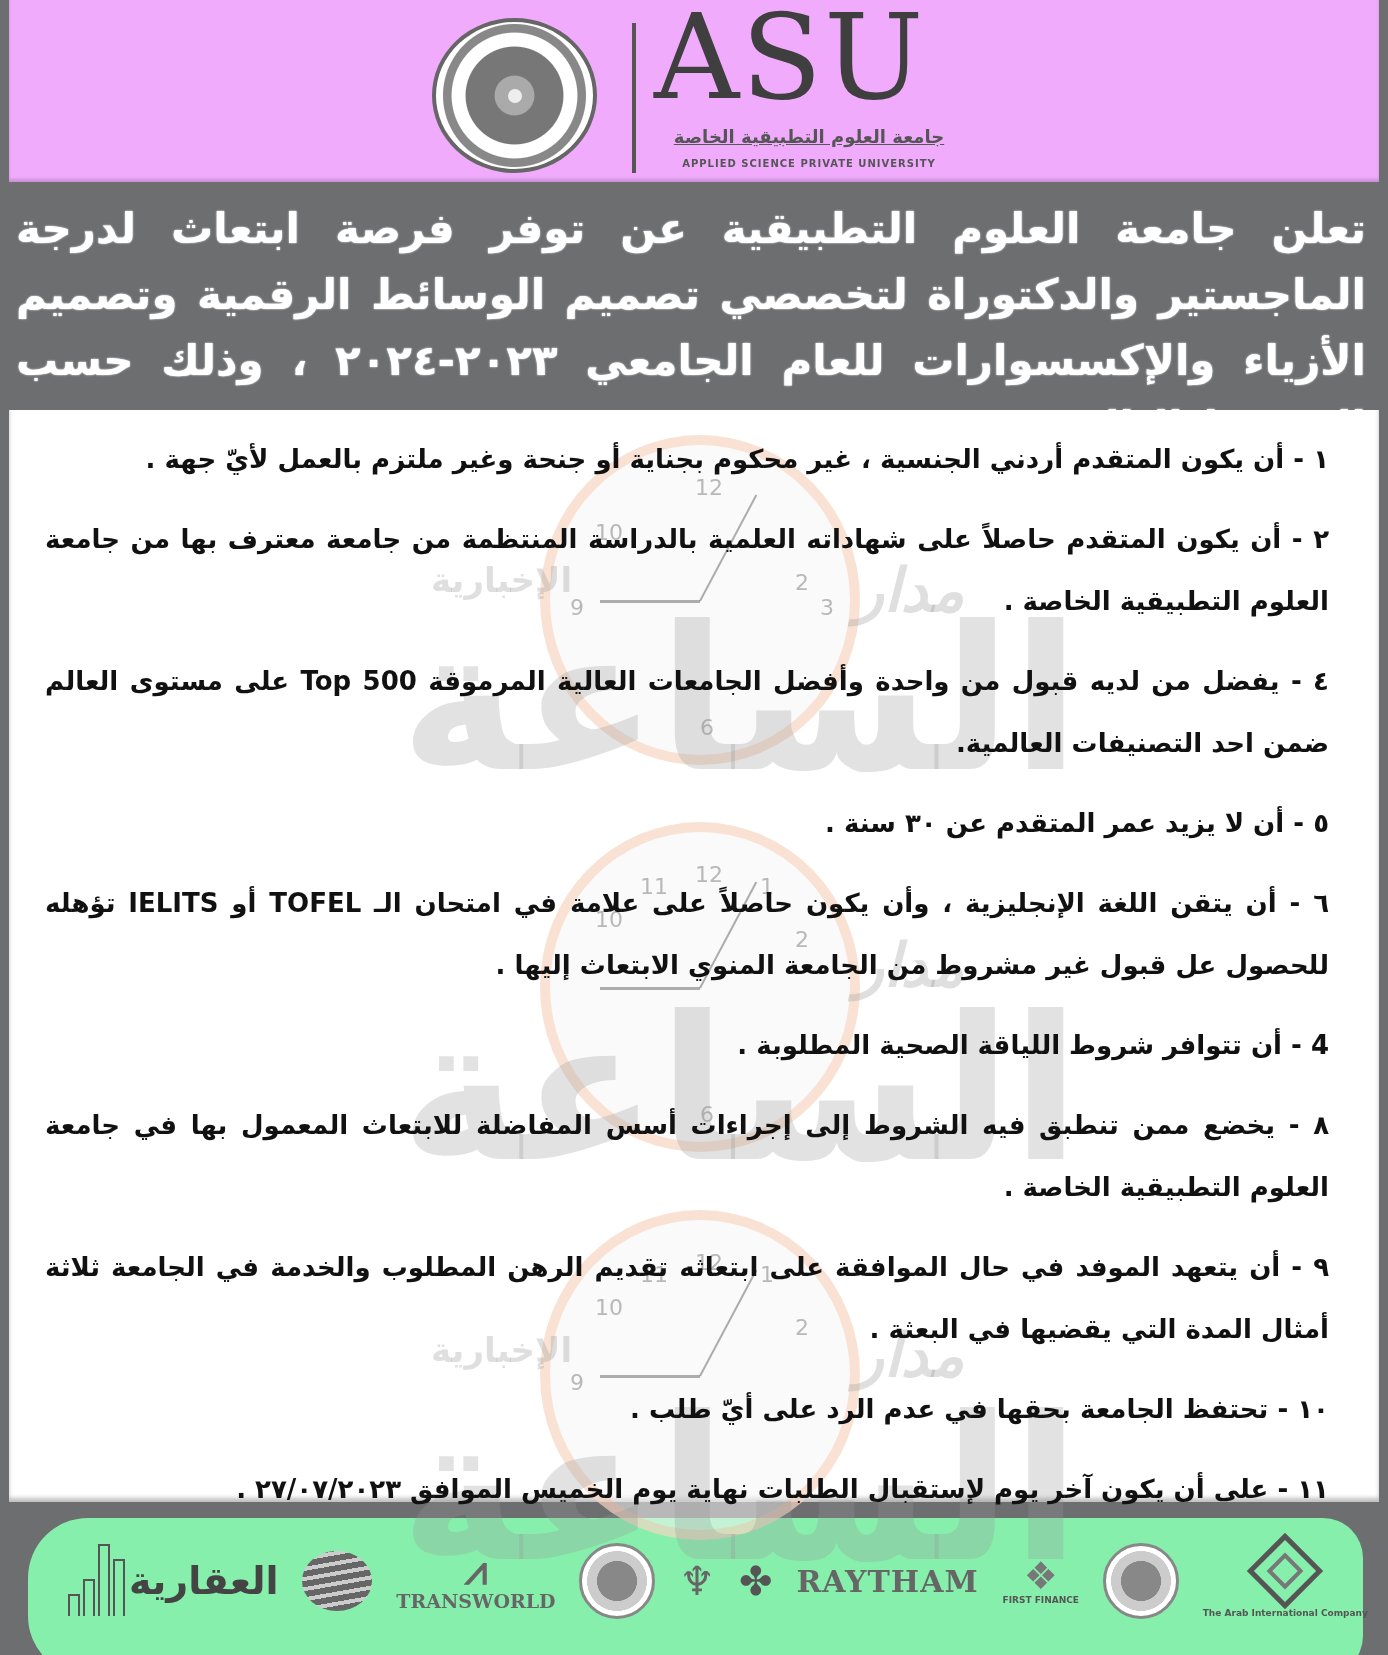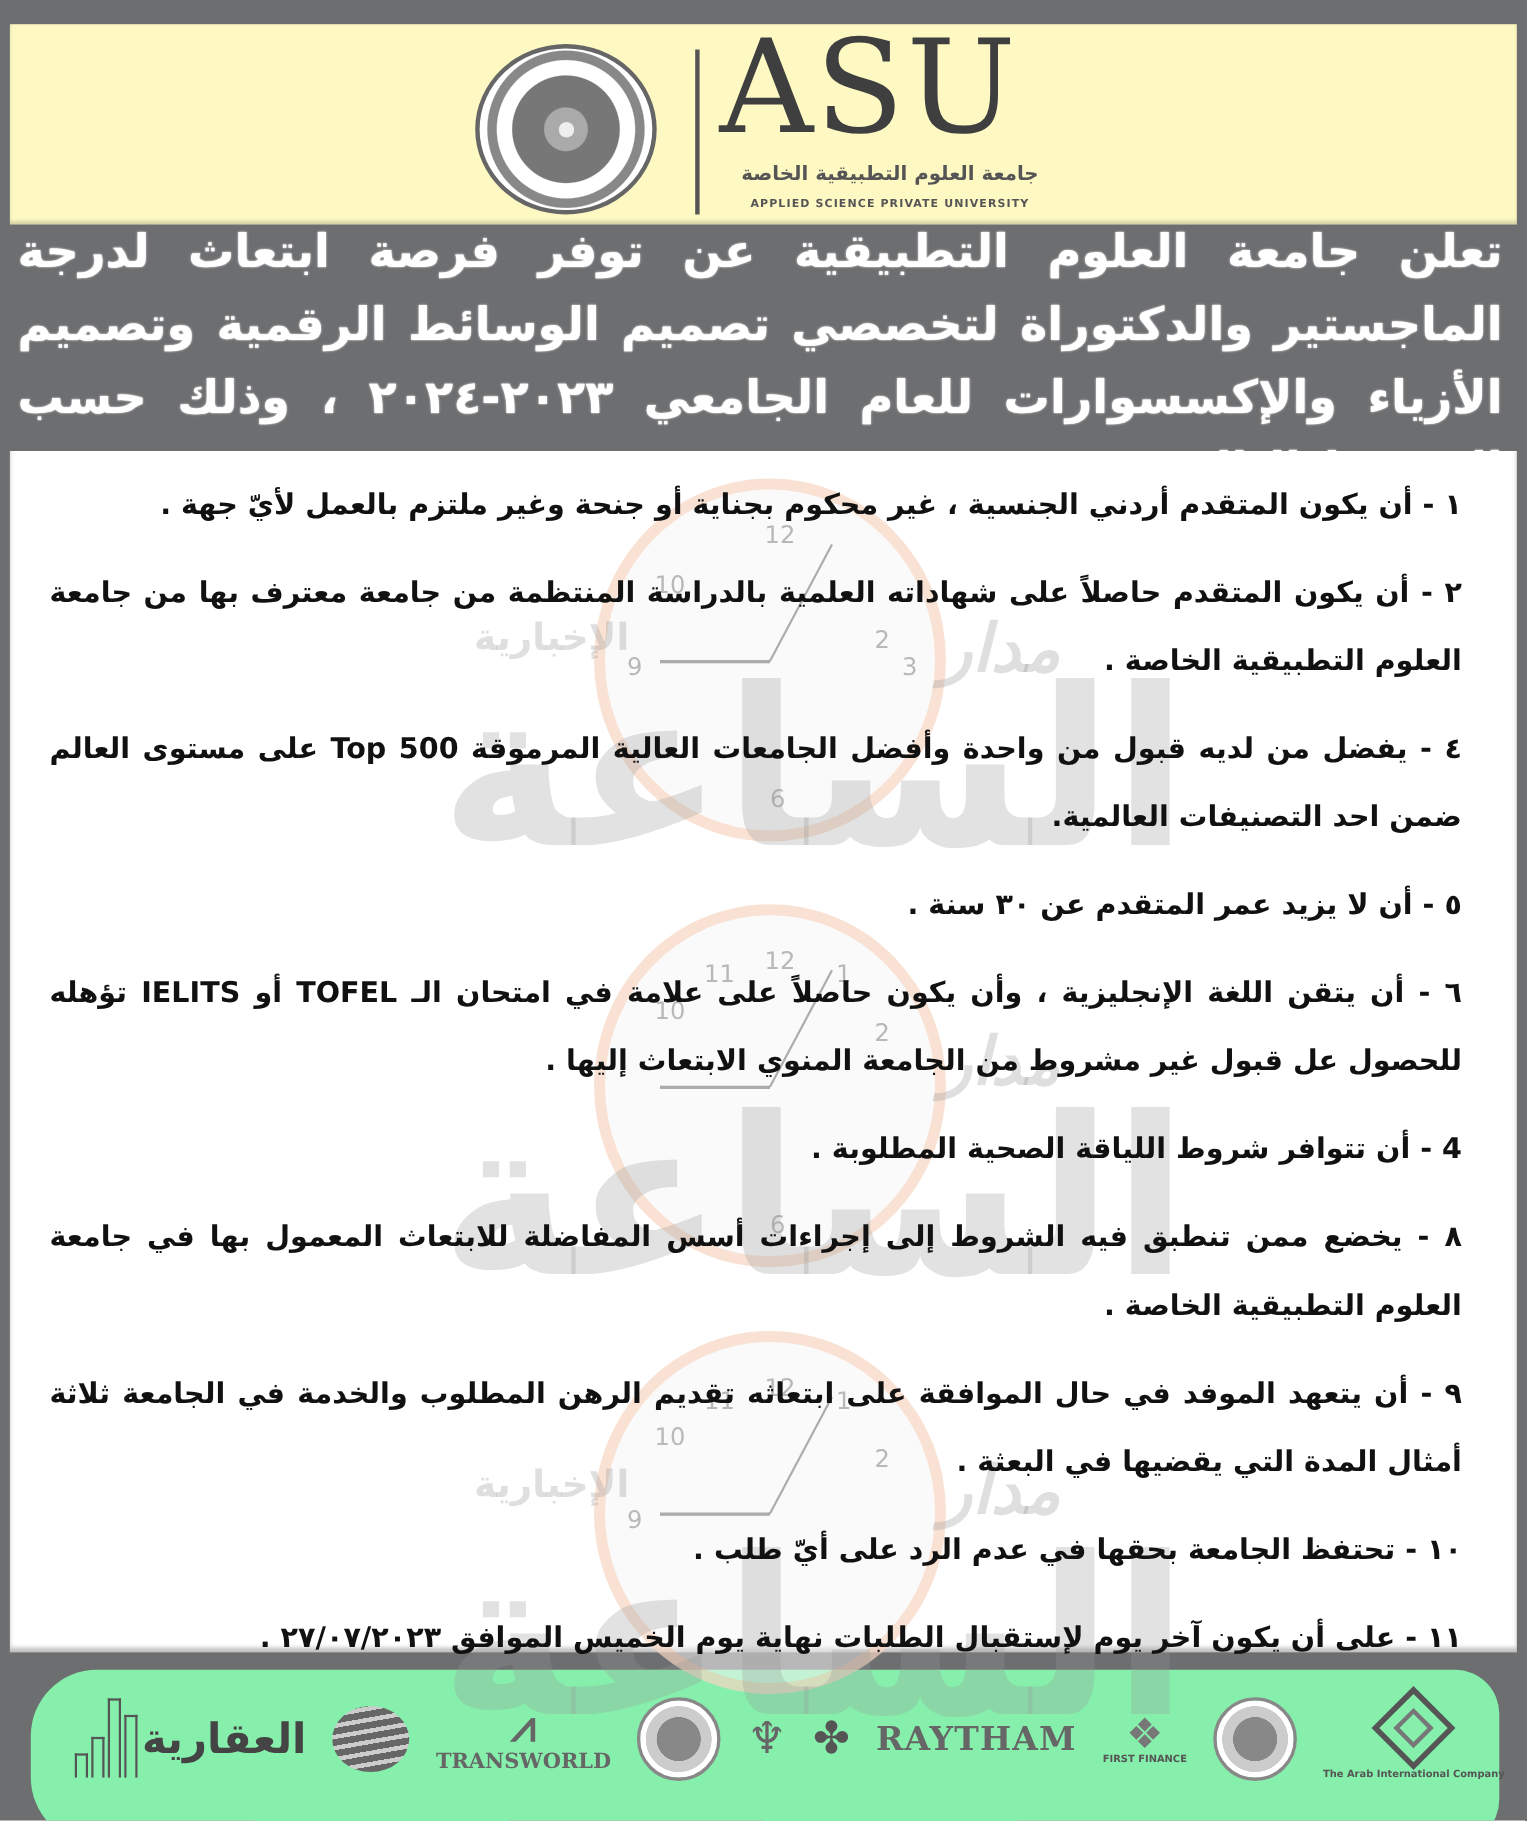--- a/index.html
+++ b/index.html
@@ -1,24 +1,24 @@
 <!DOCTYPE html>
 <html><head>
 <meta charset="utf-8">
 <style>
   html,body{margin:0;padding:0;}
   body{width:1388px;height:1655px;background:#6d6e70;position:relative;overflow:hidden;font-family:"DejaVu Sans","Liberation Sans",sans-serif;}
   .frame{position:absolute;left:0;top:0;width:1388px;height:1655px;}
-  .top-box{position:absolute;left:9px;top:22px;width:1370px;height:182px;background:#fef9c3;box-shadow:inset 0 -3px 3px rgba(0,0,0,0.15);}
+  .top-box{position:absolute;left:9px;top:0;width:1370px;height:182px;background:#f0abfc;box-shadow:inset 0 -3px 3px rgba(0,0,0,0.15);}
   .logo-wrap{position:absolute;left:405px;top:8px;width:575px;height:170px;}
   .seal{position:absolute;left:18px;top:10px;width:165px;height:155px;border-radius:50%;border:4px solid #666;box-sizing:border-box;background:radial-gradient(circle at 50% 50%, #aaa 0 18%, #777 19% 45%, #fff 46% 58%, #888 59% 66%, #fff 67% 100%);}
   .seal-inner{position:absolute;left:50%;top:50%;width:14px;height:14px;margin:-7px 0 0 -7px;border-radius:50%;background:#eee;}
   .divider-v{position:absolute;left:218px;top:15px;width:4px;height:150px;background:#555;}
   .asu{position:absolute;left:240px;top:-10px;font-family:"DejaVu Serif","Liberation Serif",serif;font-size:118px;color:#3f3f3f;letter-spacing:2px;line-height:1;}
-  .asu-ar{position:absolute;left:245px;top:118px;width:300px;font-size:18px;color:#555;direction:rtl;text-align:center;font-weight:bold;}
+  .asu-ar{position:absolute;left:245px;top:118px;width:300px;font-size:18px;color:#555;direction:rtl;text-align:center;font-weight:bold;text-decoration:underline;}
   .asu-en{position:absolute;left:245px;top:150px;width:300px;font-size:10px;color:#555;text-align:center;font-weight:bold;letter-spacing:1px;}
   .intro{position:absolute;left:16px;top:196px;width:1350px;height:206px;direction:rtl;color:#fff;font-weight:bold;font-size:42px;line-height:66px;text-align:justify;text-shadow:0 0 2px #fff;}
   .body-box{position:absolute;left:9px;top:410px;width:1370px;height:1092px;background:#fff;box-shadow:inset 0 -4px 4px rgba(0,0,0,0.25);}
   .conditions{position:absolute;left:18px;top:0;width:1320px;direction:rtl;color:#111;font-weight:bold;font-size:26px;line-height:62px;z-index:3;}
   .cond{margin:18px;text-align:justify;}
   .footer-pill{position:absolute;left:28px;top:1518px;width:1335px;height:158px;background:#86efac;border-radius:60px 40px 40px 60px;}
   .logos{position:absolute;left:40px;top:0;width:1300px;height:126px;display:flex;align-items:center;justify-content:space-between;}
   .logo{display:flex;flex-direction:column;align-items:center;justify-content:center;color:#555;font-size:9px;font-weight:bold;}
   .lg-aqaria{flex-direction:row;gap:4px;}
   .lg-aqaria .bars{display:flex;align-items:flex-end;gap:3px;height:70px;}

